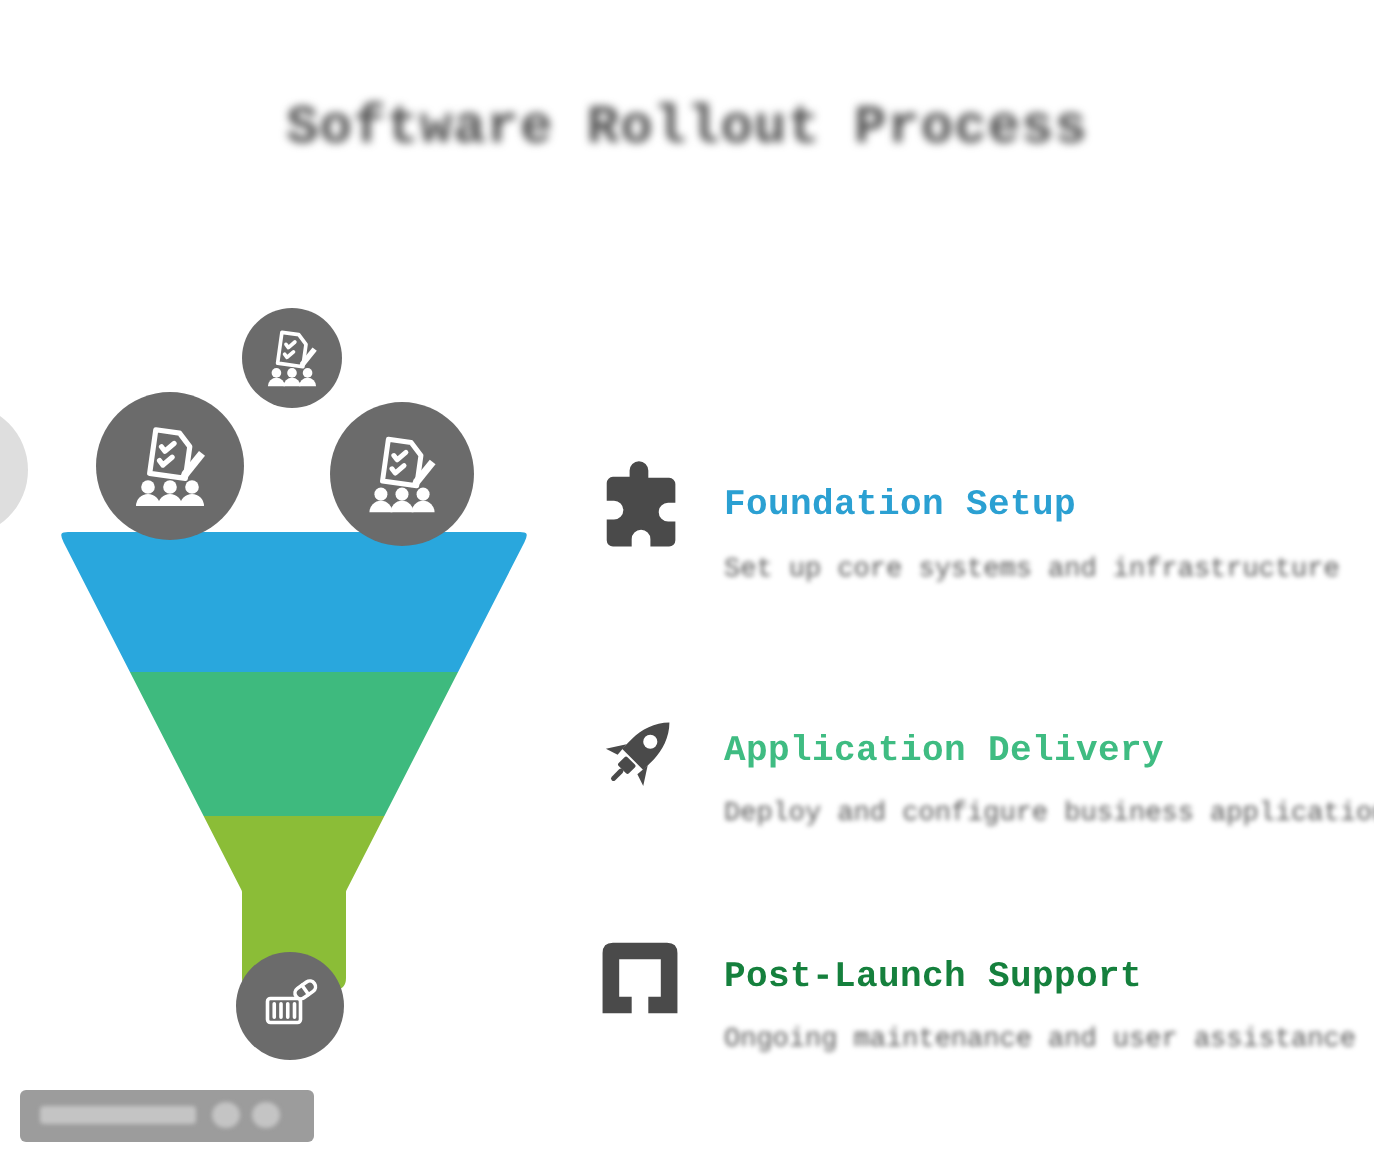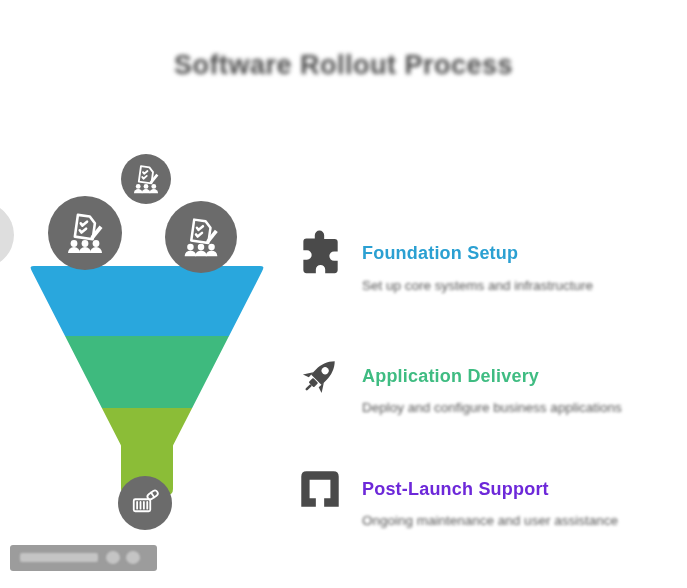--- a/index.html
+++ b/index.html
@@ -1,34 +1,34 @@
 <!DOCTYPE html>
 <html><head>
 <meta charset="utf-8">
 <style>
   html,body{margin:0;padding:0;background:#fff;}
   #canvas{
     position:relative;width:687px;height:588px;background:#ffffff;overflow:hidden;
-    font-family:Liberation Sans, sans-serif;
+    font-family:Liberation Mono, monospace;
   }
   .abs{position:absolute;}
   
   .title{
     left:0;top:50px;width:687px;text-align:center;
     font-size:27px;font-weight:bold;color:#4c4c4c;letter-spacing:.5px;
     filter:blur(2.2px);
   }
   
   .gcircle{background:#6b6b6b;border-radius:50%;display:flex;align-items:center;justify-content:center;}
   .gcircle svg{display:block;}
   .edge-circle{left:-52px;top:202px;width:66px;height:66px;background:#dedede;border-radius:50%;}
   
   .row-icon{width:52px;height:52px;left:294px;}
   .heading{left:362px;font-size:18px;font-weight:bold;letter-spacing:.2px;}
-  .h1{color:#2ba0d2;} .h2{color:#3fbc82;} .h3{color:#6d28d9;}
+  .h1{color:#2ba0d2;} .h2{color:#3fbc82;} .h3{color:#15803d;}
   .desc{left:362px;font-size:13.5px;color:#555555;filter:blur(1.35px);white-space:nowrap;}
   
   .watermark{left:10px;top:545px;width:147px;height:26px;background:#9c9c9c;border-radius:3px;}
   .wm-bar{position:absolute;background:#c4c4c4;border-radius:2px;filter:blur(1px);}
 </style>
 </head>
 <body>
 
 <div id="canvas">
 

